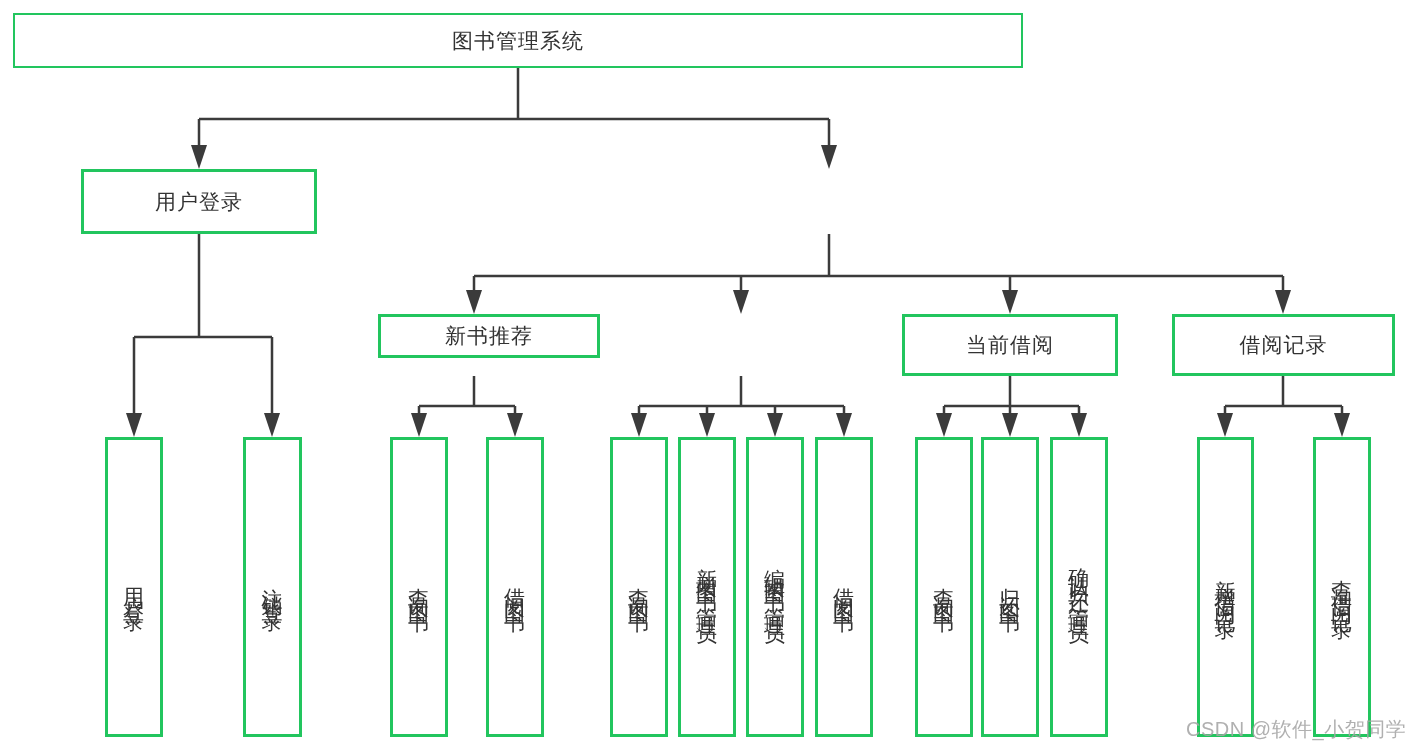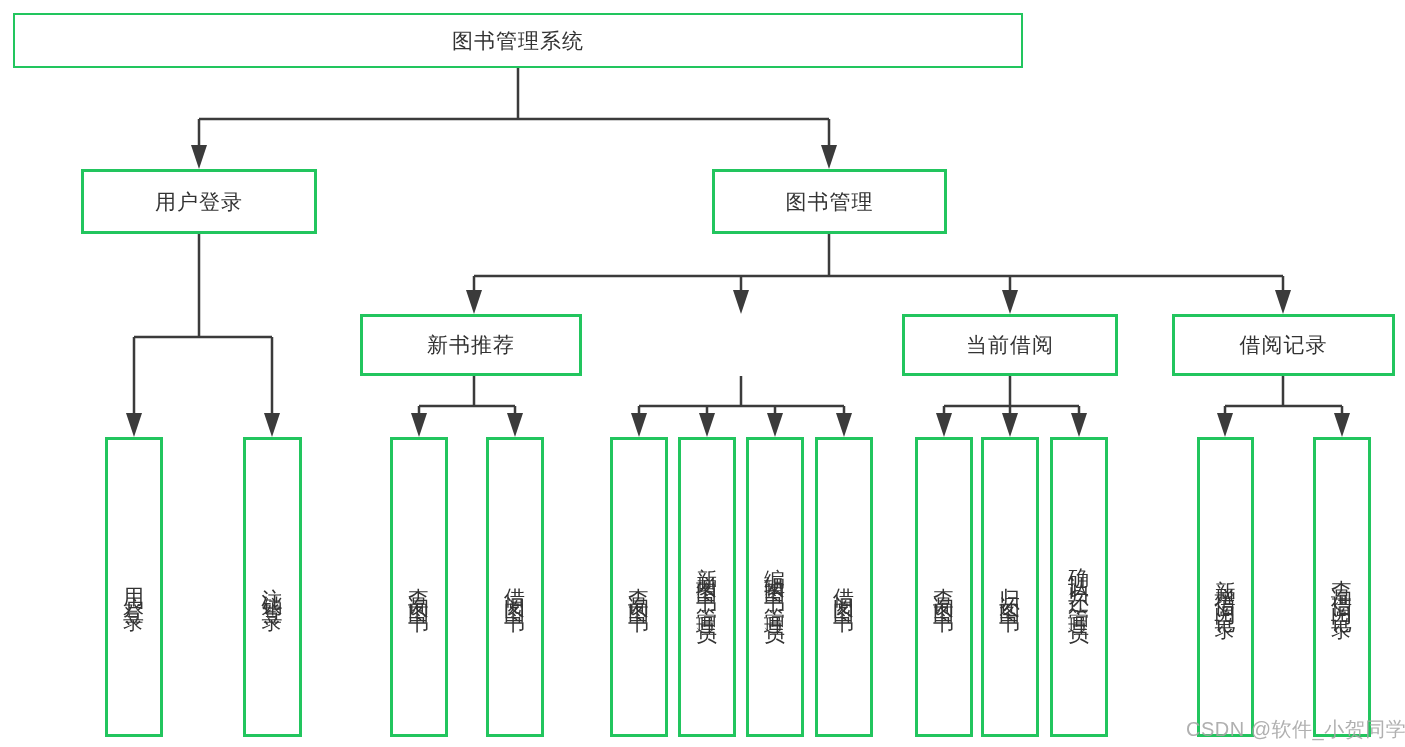--- a/index.html
+++ b/index.html
@@ -105,25 +105,22 @@
     </g>
   </svg>
 
   <div class="box root" style="left:13px; top:13px; width:1010px; height:55px;">
     <span class="lbl">图书管理系统</span>
   </div>
 
   <div class="box" style="left:81px; top:169px; width:236px; height:65px;">
     <span class="lbl">用户登录</span>
   </div>
-  <div class="box" style="left:712px; top:169px; width:235px; height:65px;">
-    <span class="lbl">图书管理</span>
-  </div>
 
-  <div class="box" style="left:360px; top:314px; width:222px; height:62px;">
+  <div class="box" style="left:378px; top:314px; width:222px; height:44px;">
     <span class="lbl">新书推荐</span>
   </div>
   <div class="box" style="left:902px; top:314px; width:216px; height:62px;align-items:center;">
     <span class="lbl">当前借阅</span>
   </div>
   <div class="box" style="left:1172px; top:314px; width:223px; height:62px;">
     <span class="lbl">借阅记录</span>
   </div>
 
   <div class="box" style="left:105px; top:437px; width:58px; height:300px;">

